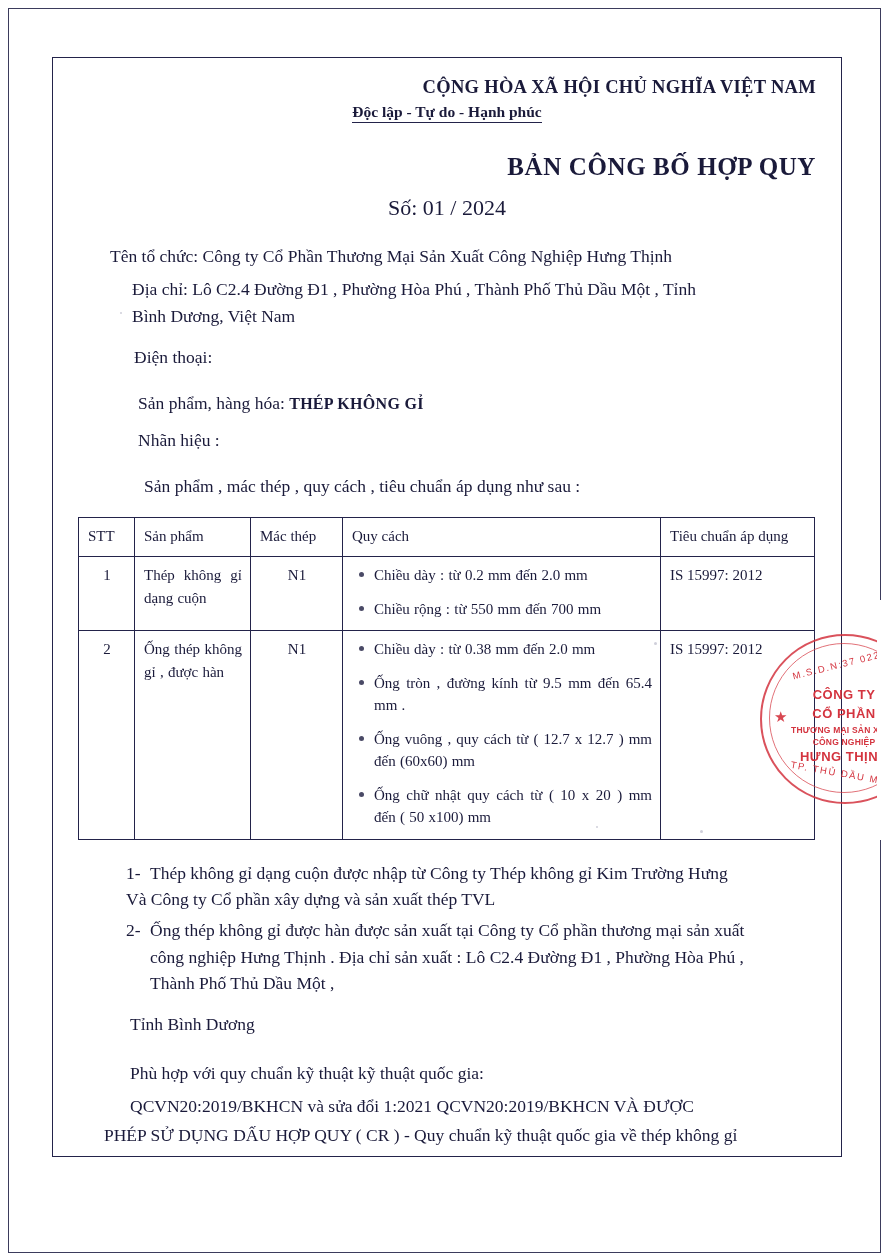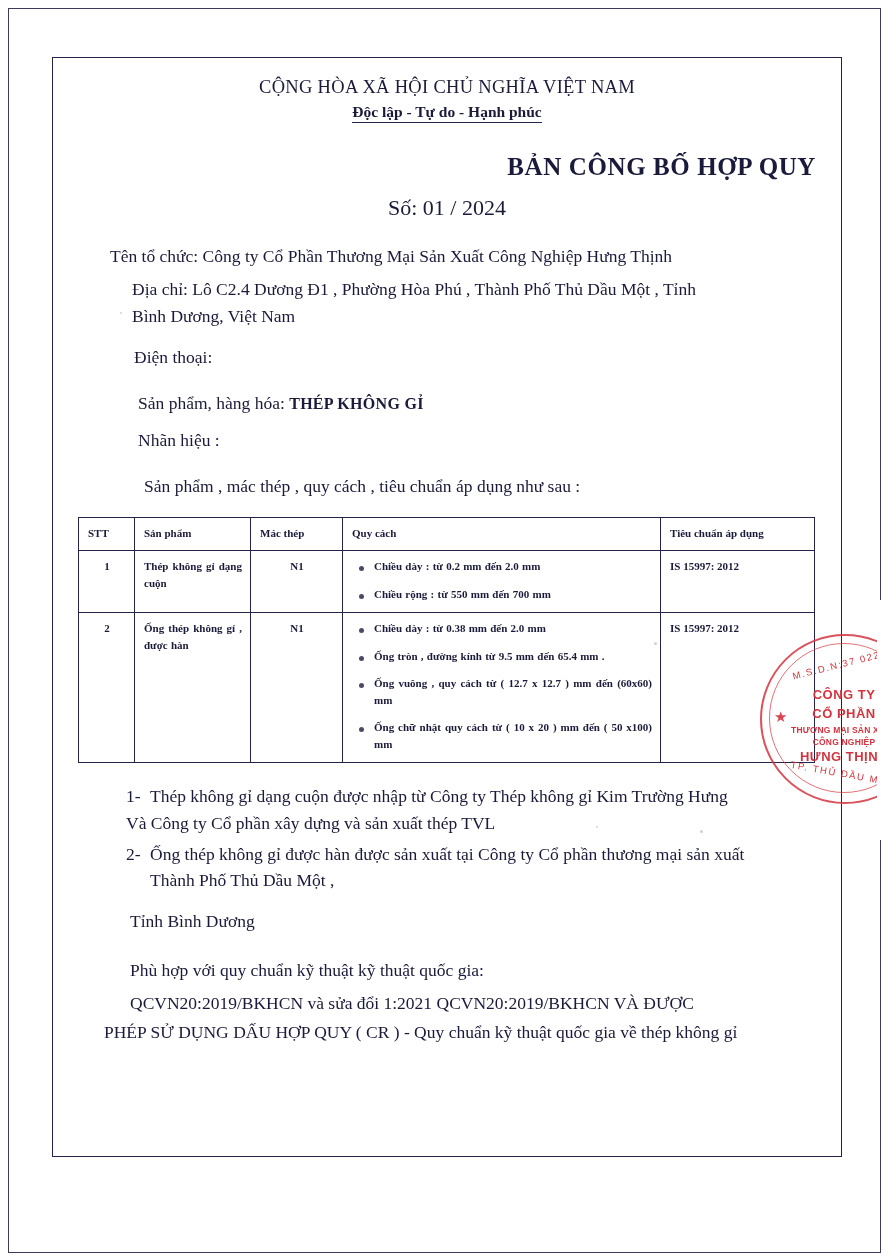--- a/index.html
+++ b/index.html
@@ -42,22 +42,22 @@
     position: absolute;
     left: 52px;
     top: 57px;
     width: 790px;
     height: 1100px;
     box-sizing: border-box;
     padding: 14px 26px 0 26px;
   }
 
   .nation-title {
-    text-align: center;
-    font-weight: normal;
+    text-align: right;
+    font-weight: bold;
     font-size: 18.5px;
     letter-spacing: 0.3px;
     margin-top: 6px;
   }
   .nation-sub {
     text-align: center;
     font-weight: bold;
     font-size: 15.5px;
     margin-top: 5px;
   }
@@ -93,24 +93,24 @@
 
   table.spec {
     width: 736px;
     margin: 17px 0 0 0;
     border-collapse: collapse;
     table-layout: fixed;
   }
   table.spec th, table.spec td {
     border: 1px solid #23234a;
     vertical-align: top;
-    font-size: 11px;
+    font-size: 15px;
     line-height: 1.5;
     padding: 7px 8px 9px 9px;
-    font-weight: bold;
+    font-weight: normal;
   }
   table.spec th { text-align: left; }
   table.spec col.c1 { width: 56px; }
   table.spec col.c2 { width: 116px; }
   table.spec col.c3 { width: 92px; }
   table.spec col.c4 { width: 318px; }
   table.spec col.c5 { width: 154px; }
   .ctr { text-align: center; }
   .cell-just {
     text-align: justify;
@@ -268,21 +268,21 @@
     <div class="main-title">BẢN CÔNG BỐ HỢP QUY</div>
     <div class="doc-number">Số: 01 / 2024</div>
 
     <div class="para p-org">
       <span>Tên tổ chức:</span>
       <span>Công ty Cổ Phần Thương Mại Sản Xuất Công Nghiệp Hưng Thịnh</span>
     </div>
 
     <div class="para p-addr">
       <span>Địa chỉ:</span>
-      <span>Lô C2.4 Dương Đ1 , Phường Hòa Phú , Thành Phố Thủ Dầu Một , Tỉnh</span>
+      <span>Lô C2.4 Đường Đ1 , Phường Hòa Phú , Thành Phố Thủ Dầu Một , Tỉnh</span>
       <div>Bình Dương, Việt Nam</div>
     </div>
 
     <div class="para p-phone">
       <span>Điện thoại:</span>
       <span></span>
     </div>
 
     <div class="para p-product">
       <span>Sản phẩm, hàng hóa:</span>
@@ -347,20 +347,21 @@
       <div class="note-row">
         <div class="note-num">1-</div>
         <div class="note-body">Thép không gỉ dạng cuộn được nhập từ Công ty Thép không gỉ Kim Trường Hưng</div>
       </div>
       <div class="note-cont">Và Công ty Cổ phần xây dựng và sản xuất thép TVL</div>
 
       <div class="note-row">
         <div class="note-num">2-</div>
         <div class="note-body">Ống thép không gỉ được hàn được sản xuất tại Công ty Cổ phần thương mại sản xuất</div>
       </div>
+      <div class="note-indent">công nghiệp Hưng Thịnh . Địa chỉ sản xuất : Lô C2.4 Đường Đ1 , Phường Hòa Phú ,</div>
       <div class="note-indent">Thành Phố Thủ Dầu Một ,</div>
     </div>
 
     <div class="para p-prov">Tỉnh Bình Dương</div>
     <div class="para p-conf">Phù hợp với quy chuẩn kỹ thuật kỹ thuật quốc gia:</div>
     <div class="para p-qcvn">QCVN20:2019/BKHCN và sửa đổi 1:2021  QCVN20:2019/BKHCN VÀ ĐƯỢC</div>
     <div class="para p-qcvn2">PHÉP SỬ DỤNG DẤU HỢP QUY ( CR ) -  Quy chuẩn kỹ thuật quốc gia về thép không gỉ</div>
 
   </div>
 

